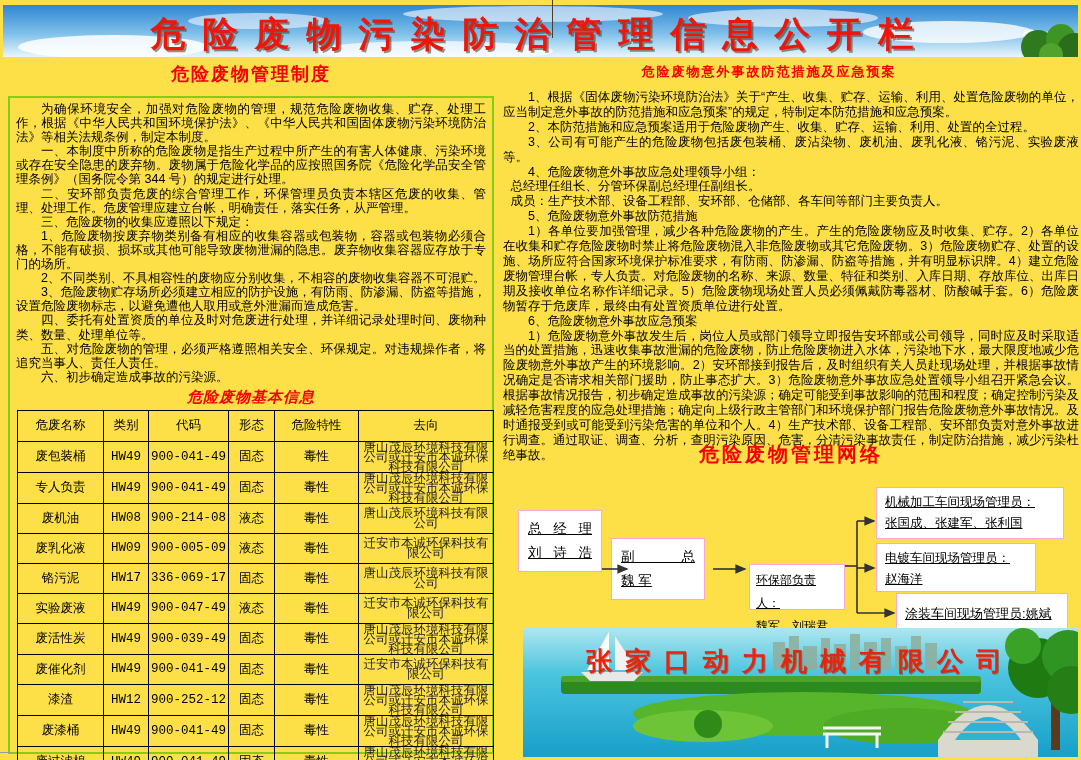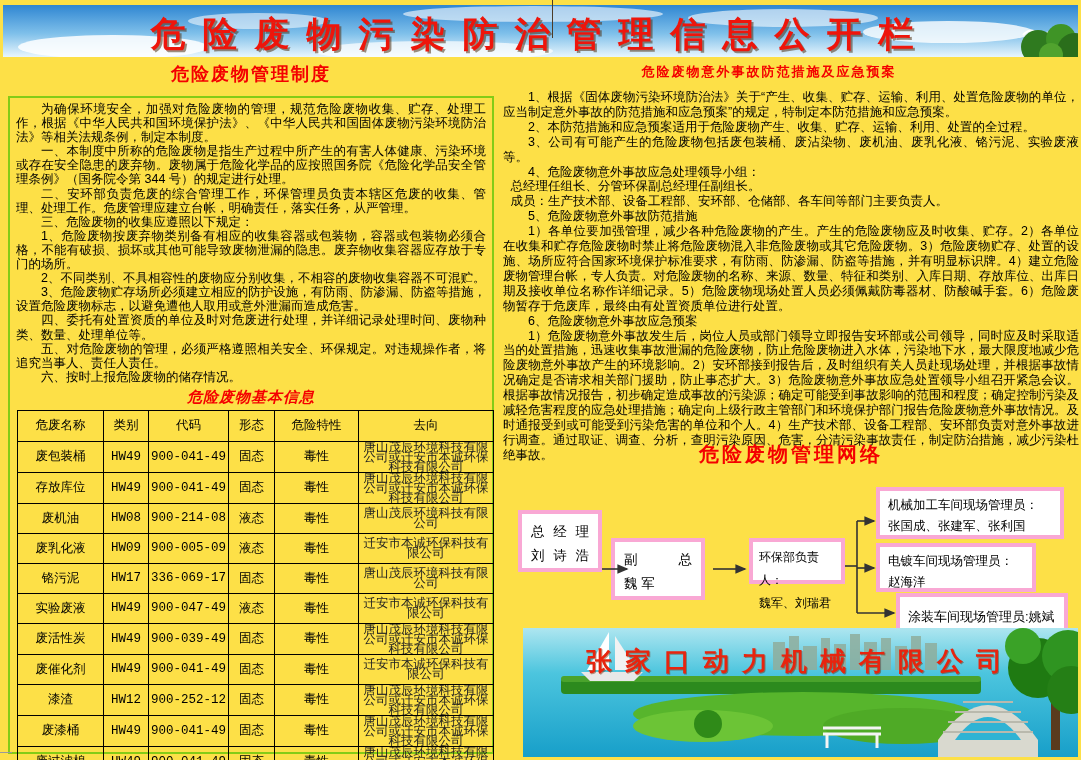--- a/index.html
+++ b/index.html
@@ -35,26 +35,26 @@
   table.waste th,table.waste td{border:1px solid #000;text-align:center;padding:0;overflow:hidden;}
   table.waste th{font-size:12.5px;font-weight:normal;height:30px;}
   table.waste td{height:29px;font-size:12.5px;}
   td.mono{font-family:"Liberation Mono",monospace;font-size:11px;}
   td.dest{font-size:9px;line-height:10px;color:#222;text-align:left;padding:0 4px;}
 
   
   .r-paras{position:absolute;left:503px;top:90px;width:576px;}
 
   
-  .obox{position:absolute;box-sizing:border-box;border:4px solid #f9a8d4;background:#fff;
-    font-size:13px;}
+  .obox{position:absolute;box-sizing:border-box;border:1px solid #f9a8d4;background:#fff;
+    font-size:13px;text-decoration:underline;}
   .spread{text-align:justify;text-align-last:justify;}
   .boxA{left:518px;top:510px;width:84px;height:62px;padding:6px 9px;line-height:24px;font-size:13.5px;}
   .boxB{left:611px;top:538px;width:94px;height:62px;padding:6px 9px;line-height:24px;font-size:13.5px;}
-  .boxC{left:749px;top:538px;width:96px;height:46px;padding:4px 6px;font-size:12px;line-height:23px;}
+  .boxC{left:749px;top:564px;width:96px;height:46px;padding:4px 6px;font-size:12px;line-height:23px;}
   .boxD{left:876px;top:487px;width:188px;height:52px;padding:4px 8px 0 8px;font-size:12.5px;line-height:21px;}
   .boxE{left:876px;top:543px;width:160px;height:49px;padding:4px 8px 0 8px;font-size:12.5px;line-height:21px;}
   .boxF{left:896px;top:593px;width:172px;height:41px;padding:0 8px;font-size:13px;line-height:39px;}
   .flow-svg{position:absolute;left:595px;top:480px;width:312px;height:150px;}
 
   
   .photo{position:absolute;left:523px;top:628px;width:555px;height:129px;overflow:hidden;}
   .photo svg{position:absolute;left:0;top:0;}
   .photo-title{position:absolute;left:0;right:0;top:16px;text-align:center;white-space:nowrap;
     font-size:26px;font-weight:bold;letter-spacing:13px;color:#e8240e;
@@ -108,21 +108,21 @@
         <p class="para">1、危险废物按废弃物类别备有相应的收集容器或包装物，容器或包装物必须合格，不能有破损、损坏或其他可能导致废物泄漏的隐患。废弃物收集容器应存放于专门的场所。</p>
 
         <p class="para">2、不同类别、不具相容性的废物应分别收集，不相容的废物收集容器不可混贮。</p>
 
         <p class="para">3、危险废物贮存场所必须建立相应的防护设施，有防雨、防渗漏、防盗等措施，设置危险废物标志，以避免遭他人取用或意外泄漏而造成危害。</p>
 
         <p class="para">四、委托有处置资质的单位及时对危废进行处理，并详细记录处理时间、废物种类、数量、处理单位等。</p>
 
         <p class="para">五、对危险废物的管理，必须严格遵照相关安全、环保规定。对违规操作者，将追究当事人、责任人责任。</p>
 
-        <p class="para">六、按时上报危险废物的储存情况。</p>
+        <p class="para">六、初步确定造成事故的污染源。</p>
       </div>
 
     <div class="table-title">危险废物基本信息</div>
 
     <table class="waste">
       <colgroup>
         <col style="width:86px">
           <col style="width:45px">
           <col style="width:80px">
         <col style="width:46px">
@@ -144,21 +144,21 @@
           <tr class="trow">
             <td>废包装桶</td>
             <td class="mono">HW49</td>
             <td class="mono">900-041-49</td>
             <td>固态</td>
             <td>毒性</td>
             <td class="dest">唐山茂辰环境科技有限公司或迁安市本诚环保科技有限公司</td>
           </tr>
 
           <tr class="trow">
-            <td>存放库位</td>
+            <td>专人负责</td>
             <td class="mono">HW49</td>
             <td class="mono">900-041-49</td>
             <td>固态</td>
             <td>毒性</td>
             <td class="dest">唐山茂辰环境科技有限公司或迁安市本诚环保科技有限公司</td>
           </tr>
 
           <tr class="trow">
             <td>废机油</td>
             <td class="mono">HW08</td>

